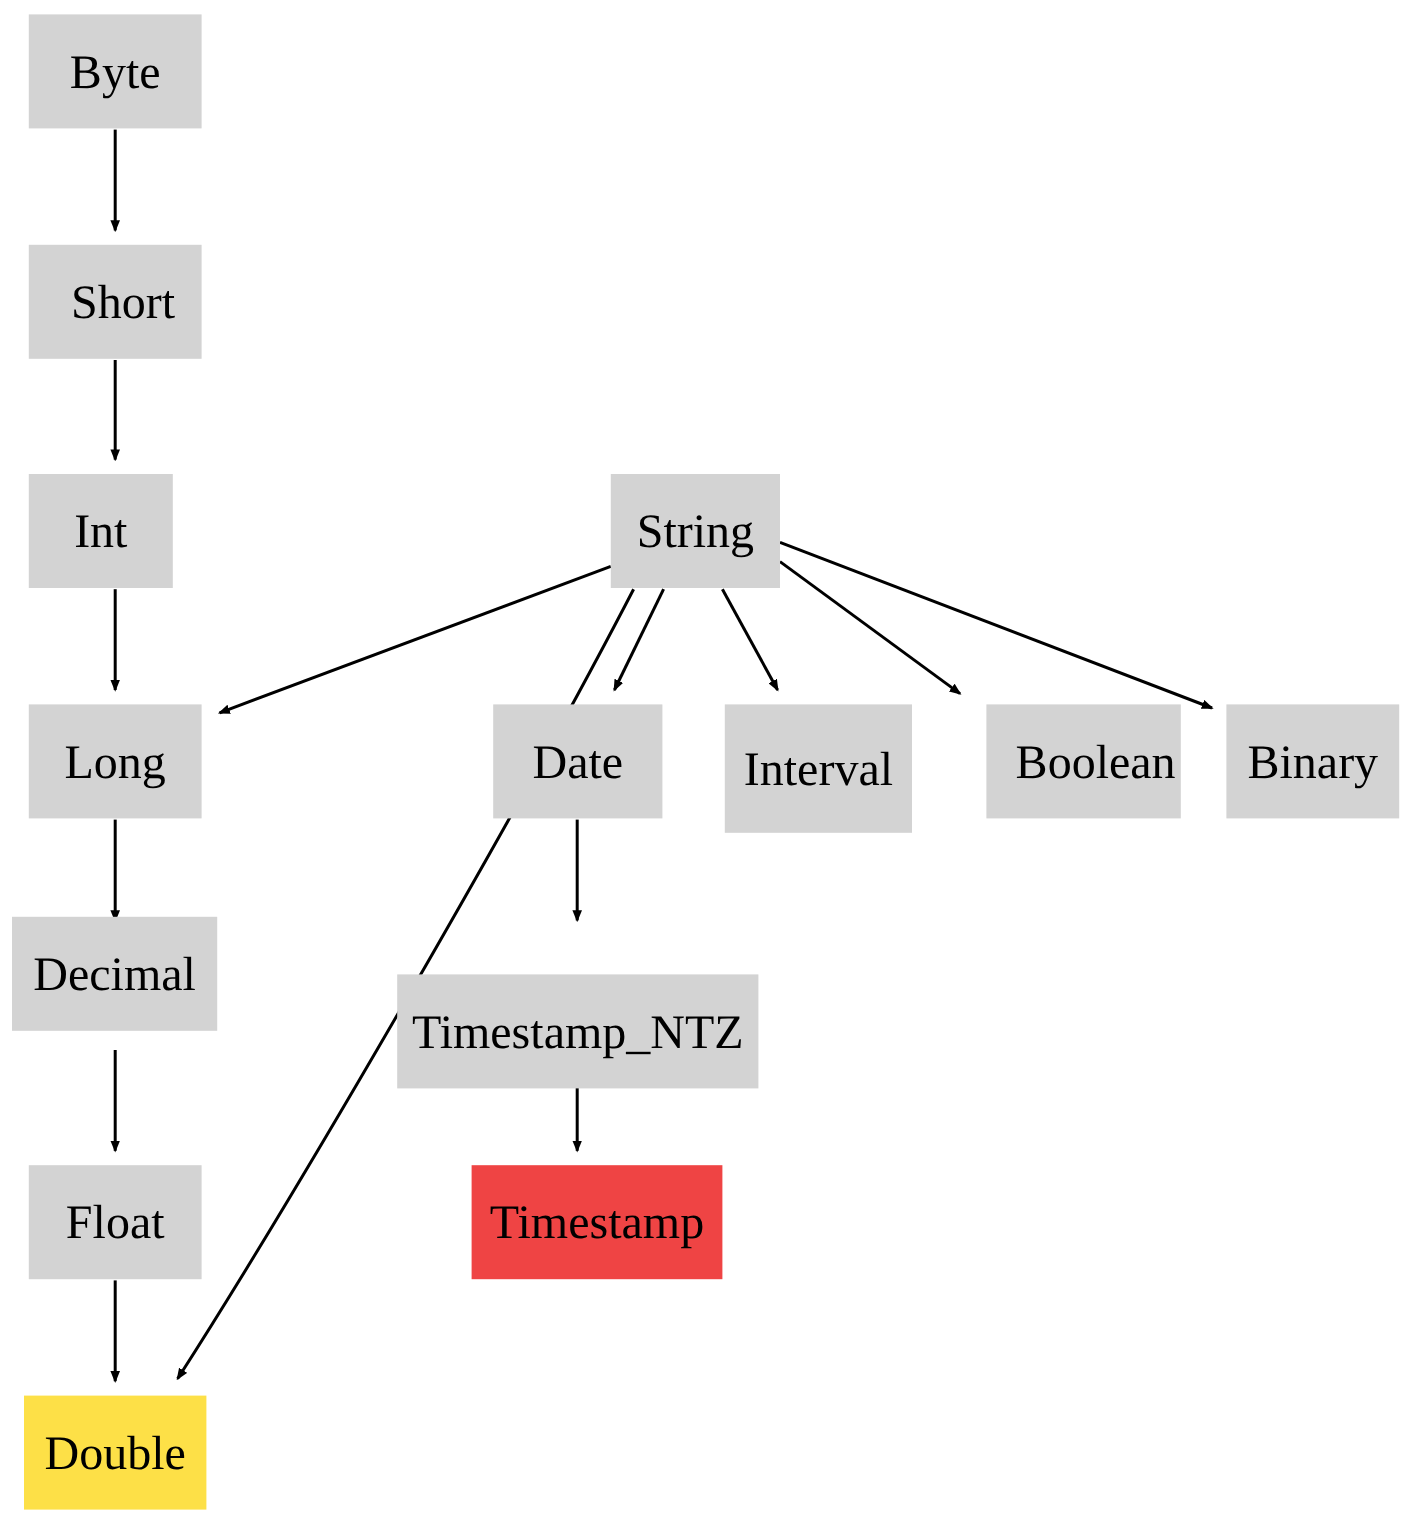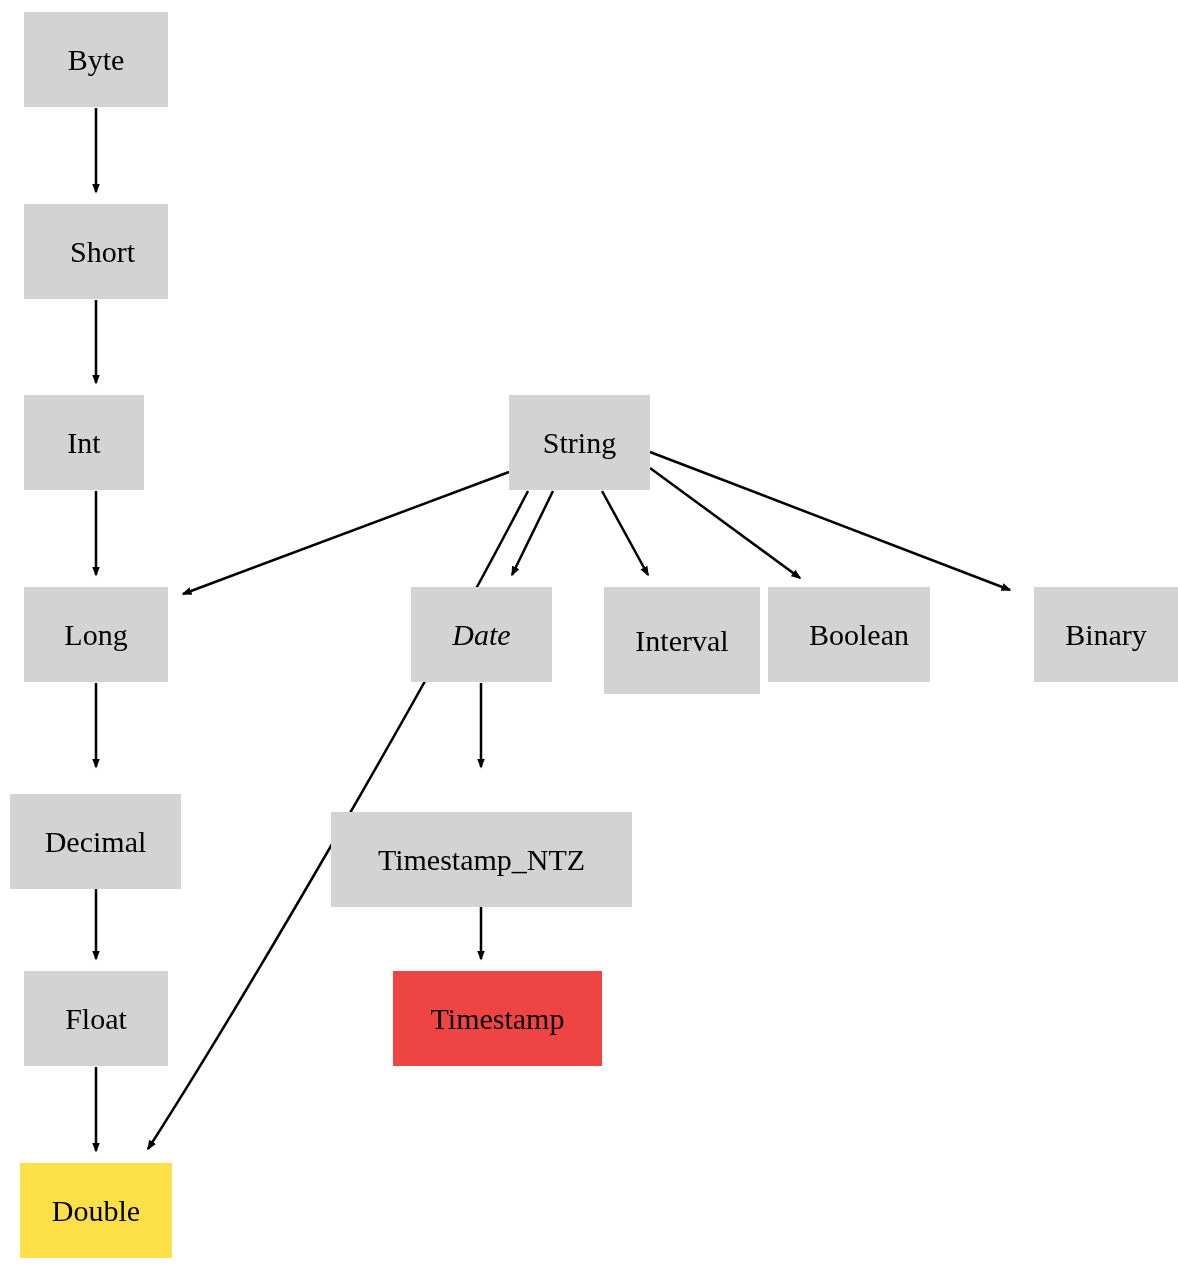--- a/index.html
+++ b/index.html
@@ -22,21 +22,21 @@
     height: 1270px;
   }
   .node {
     position: absolute;
     display: flex;
     align-items: center;
     justify-content: center;
     box-sizing: border-box;
   }
   .node span {
-    font-size: 30px;
+    font-size: 40px;
     color: #000000;
     white-space: nowrap;
   }
   .edge {
     fill: none;
     stroke: #000000;
     stroke-width: 2.5;
   }
 </style>
 </head>
@@ -75,33 +75,33 @@
       </div>
       <div class="node" style="left: 24px; top: 395px; width: 120px; height: 95px; background: rgb(211, 211, 211);">
         <span style="color: rgb(0, 0, 0);">Int</span>
       </div>
       <div class="node" style="left: 509px; top: 395px; width: 141px; height: 95px; background: rgb(211, 211, 211);">
         <span style="color: rgb(0, 0, 0);">String</span>
       </div>
       <div class="node" style="left: 24px; top: 587px; width: 144px; height: 95px; background: rgb(211, 211, 211);">
         <span style="color: rgb(0, 0, 0);">Long</span>
       </div>
-      <div class="node" style="left: 411px; top: 587px; width: 141px; height: 95px; background: rgb(211, 211, 211); font-style: italic;">
+      <div class="node" style="left: 411px; top: 587px; width: 141px; height: 95px; background: rgb(211, 211, 211);">
         <span style="color: rgb(0, 0, 0);">Date</span>
       </div>
       <div class="node" style="left: 604px; top: 587px; width: 156px; height: 107px; background: rgb(211, 211, 211);">
         <span style="color: rgb(0, 0, 0);">Interval</span>
       </div>
-      <div class="node" style="left: 768px; top: 587px; width: 162px; height: 95px; background: rgb(211, 211, 211); padding-left: 20px;">
+      <div class="node" style="left: 822px; top: 587px; width: 162px; height: 95px; background: rgb(211, 211, 211); padding-left: 20px;">
         <span style="color: rgb(0, 0, 0);">Boolean</span>
       </div>
-      <div class="node" style="left: 1022px; top: 587px; width: 144px; height: 95px; background: rgb(211, 211, 211); margin-left: 12px;">
+      <div class="node" style="left: 1022px; top: 587px; width: 144px; height: 95px; background: rgb(211, 211, 211);">
         <span style="color: rgb(0, 0, 0);">Binary</span>
       </div>
-      <div class="node" style="left: 10px; top: 794px; width: 171px; height: 95px; background: rgb(211, 211, 211);">
+      <div class="node" style="left: 10px; top: 764px; width: 171px; height: 95px; background: rgb(211, 211, 211);">
         <span style="color: rgb(0, 0, 0);">Decimal</span>
       </div>
       <div class="node" style="left: 331px; top: 779px; width: 301px; height: 95px; background: rgb(211, 211, 211); margin-top: 33px;">
         <span style="color: rgb(0, 0, 0);">Timestamp_NTZ</span>
       </div>
       <div class="node" style="left: 24px; top: 971px; width: 144px; height: 95px; background: rgb(211, 211, 211);">
         <span style="color: rgb(0, 0, 0);">Float</span>
       </div>
       <div class="node" style="left: 393px; top: 971px; width: 209px; height: 95px; background: #ef4444;">
         <span style="color: rgb(0, 0, 0);">Timestamp</span>

